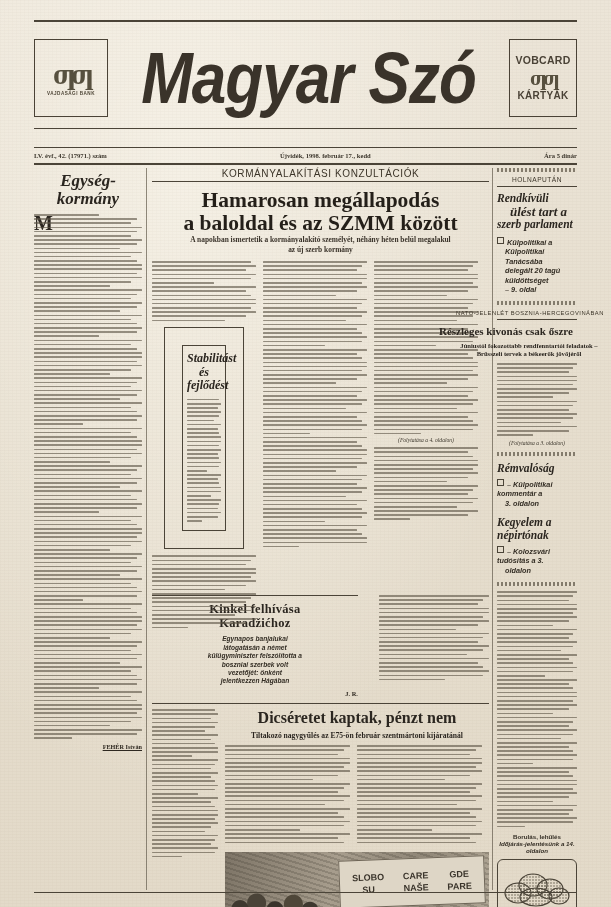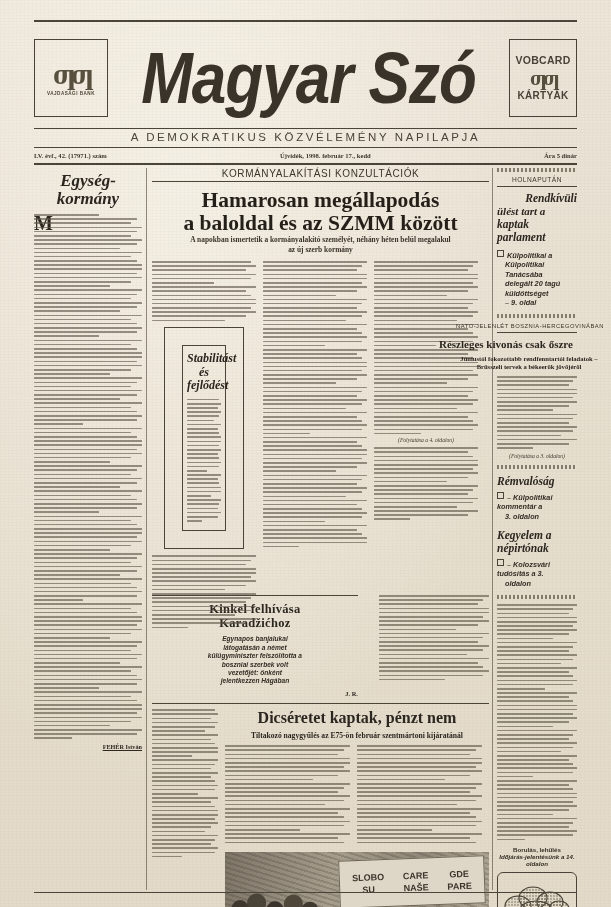--- a/index.html
+++ b/index.html
@@ -111,21 +111,20 @@
       </div>
 
       <div class="vobox">
         <div class="v1">VOBCARD</div>
         <div class="v2">ƣƣ</div>
         <div class="v3">KÁRTYÁK</div>
       </div>
     </div>
 
     <div class="rule-a"></div>
-    <div class="slogan">A DEMOKRATIKUS KÖZVÉLEMÉNY NAPILAPJA</div>
     <div class="rule-b"></div>
 
     <div class="dateline">
       <div>LV. évf., 42. (17971.) szám</div>
       <div class="mid">Újvidék, 1998. február 17., kedd</div>
       <div>Ára 5 dinár</div>
     </div>
     <div class="rule-c"></div>
 
     <div class="cols">
@@ -675,23 +674,23 @@
 
         </div>
       </div>
 
       <div class="colR">
 
         <div class="hatch"></div>
         <div class="bandhead" style="margin-top:4px;">HOLNAPUTÁN</div>
         <div style="height:1px;background:#4b4438;margin-top:3px;"></div>
 
-        <div class="ital-head" style="font-size:11.5px;line-height:13px;margin-top:5px;text-align:right;">Rendkívüli</div>
-        <div class="ital-head" style="font-size:11px;line-height:13px;">ülést tart a</div>
-        <div class="ital-head" style="font-size:11.5px;line-height:13px;">kaptak parlament</div>
+        <div class="ital-head" style="font-size:11.5px;line-height:13px;margin-top:5px;">Rendkívüli</div>
+        <div class="ital-head" style="font-size:13px;line-height:13px;margin-left:13px;">ülést tart a</div>
+        <div class="ital-head" style="font-size:11.5px;line-height:13px;">szerb parlament</div>
 
         <div style="margin-top:6px;">
           <div class="sb-item">
             <span class="sq"></span><span>Külpolitikai a</span>
           </div>
           <div class="sb-item" style="padding-left:8px;">Külpolitikai</div>
           <div class="sb-item" style="padding-left:8px;">Tanácsába</div>
           <div class="sb-item" style="padding-left:8px;">delegált 20 tagú</div>
           <div class="sb-item" style="padding-left:8px;">küldöttséget</div>
           <div class="sb-item" style="padding-left:8px;">– 9. oldal</div>

